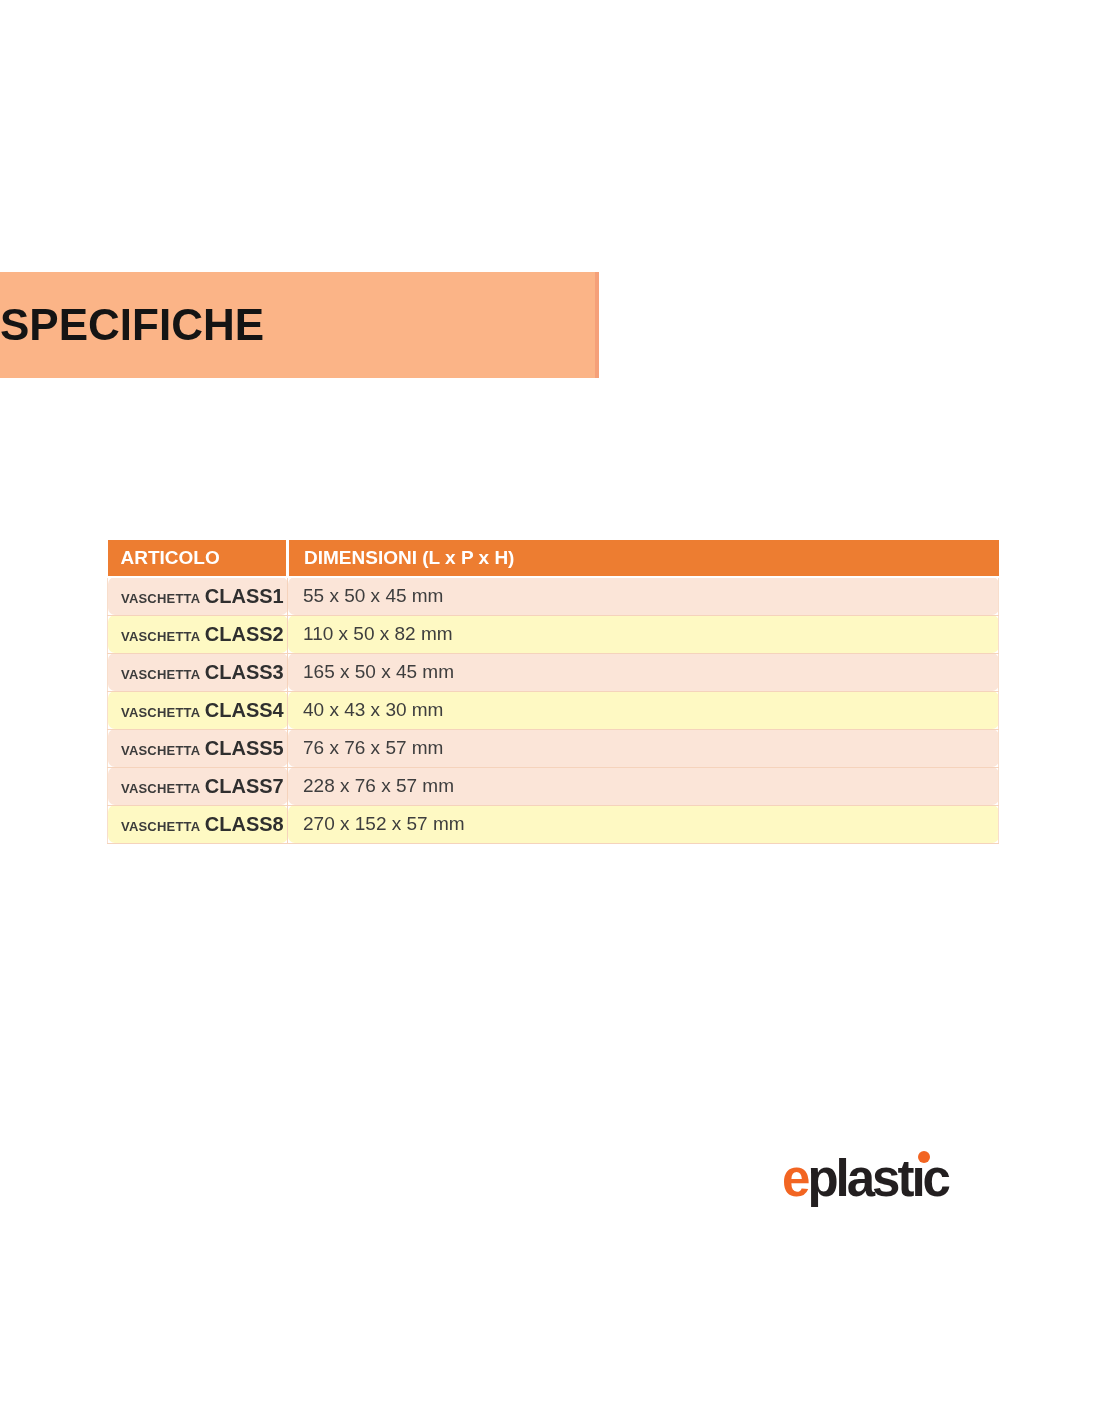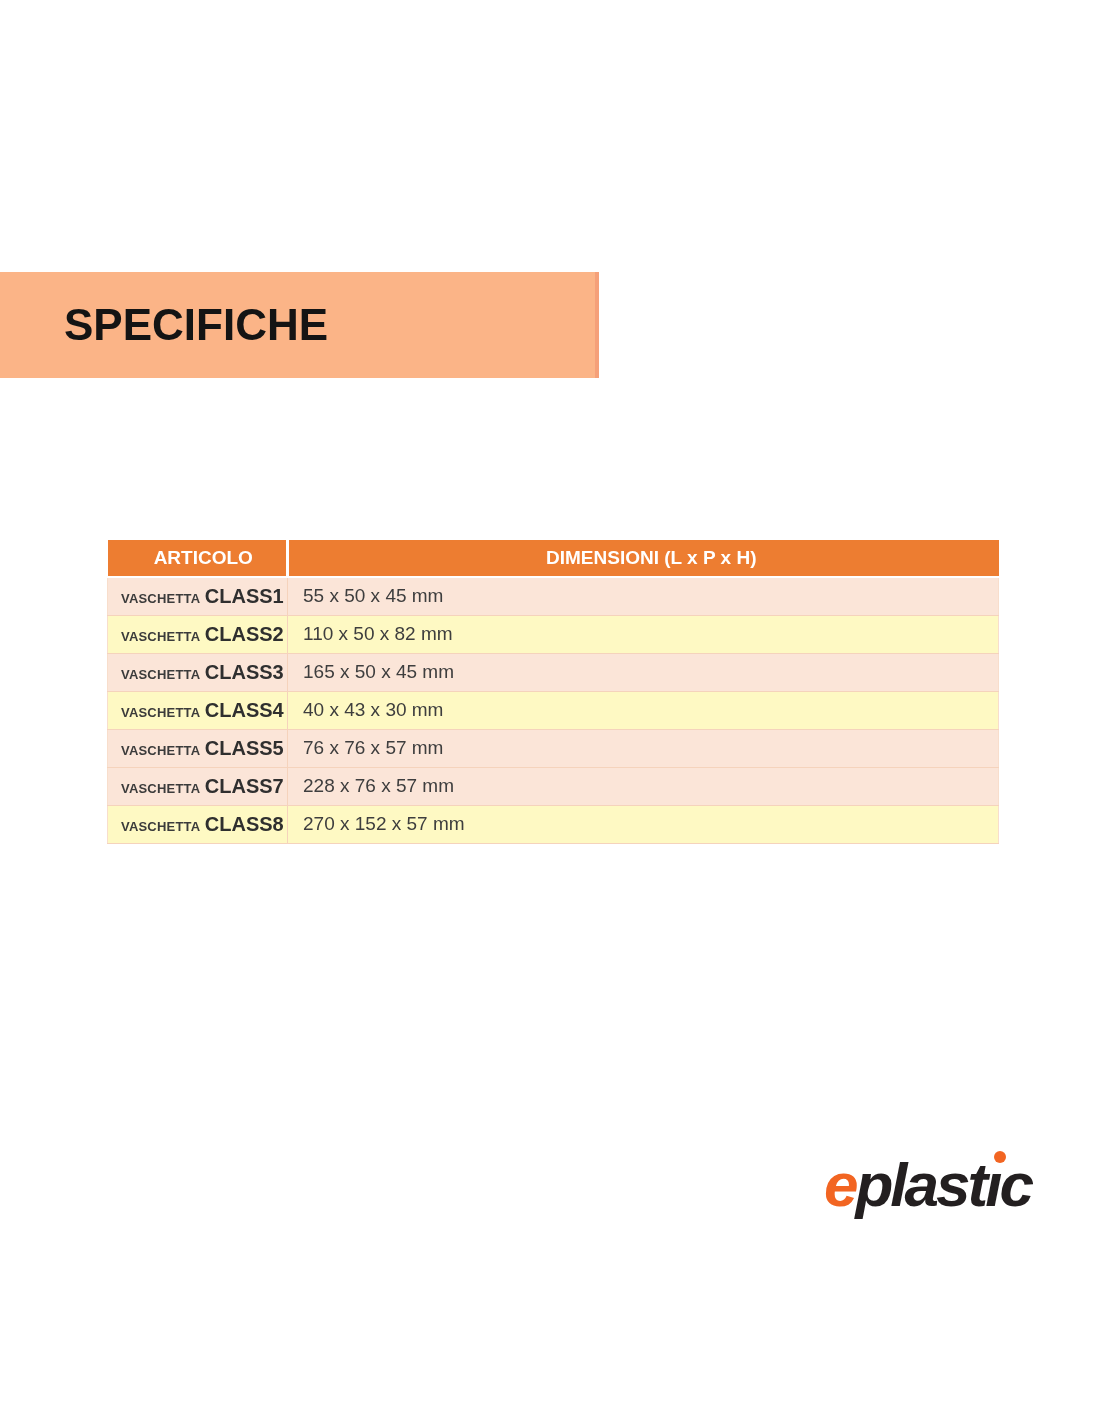--- a/index.html
+++ b/index.html
@@ -20,21 +20,20 @@
     left: 0;
     top: 272px;
     width: 599px;
     height: 106px;
     background: #FBB487;
     border-right: 4px solid #F5A079;
     display: flex;
     align-items: center;
   }
   .title-banner h1 {
-    margin-left: 64px;
     font-size: 44px;
     font-weight: 700;
     letter-spacing: 0px;
     color: #141414;
   }
 
   
   .spec-table-wrap {
     position: absolute;
     left: 107px;
@@ -47,38 +46,39 @@
     table-layout: fixed;
   }
   .col-articolo { width: 180px; }
   .col-dimensioni { width: 711px; }
 
   table.spec-table thead th {
     background: #ED7D31;
     color: #ffffff;
     font-size: 19px;
     font-weight: 700;
-    text-align: center;
+    text-align: left;
     height: 37px;
     padding: 0 0 0 13px;
     border-bottom: 2px solid #ffffff;
   }
   table.spec-table thead th:first-child {
     border-right: 3px solid #ffffff;
   }
   table.spec-table thead th:last-child {
     padding-left: 15px;
   }
 
   table.spec-table tbody td {
     height: 38px;
     padding: 0 0 0 13px;
     vertical-align: middle;
     border-bottom: 1px solid #F5D3BC;
     border-right: 1px solid #F5D3BC;
+    border-radius: 7px;
   }
   table.spec-table tbody td:last-child {
     padding-left: 15px;
     border-right: 1px solid #F8DECC;
   }
   table.spec-table tbody td:first-child {
     border-left: 1px solid #F8DECC;
   }
   table.spec-table tbody tr.band-peach td { background: #FBE5D8; }
   table.spec-table tbody tr.band-white td { background: #fef9c3; }
@@ -96,24 +96,23 @@
   }
   .dimension-value {
     font-size: 19px;
     font-weight: 400;
     color: #3E3E3E;
   }
 
   
   .brand-logo {
     position: absolute;
-    left: 824px;
+    left: 782px;
     top: 1148px;
-    font-size: 62px;
-    font-style: italic;
+    font-size: 51px;
     font-weight: 800;
     letter-spacing: -3px;
     white-space: nowrap;
     line-height: 1.2;
   }
   .logo-e { color: #F26522; }
   .logo-text { color: #231F20; }
   .logo-i { position: relative; color: #231F20; }
   .logo-i-dot {
     position: absolute;

